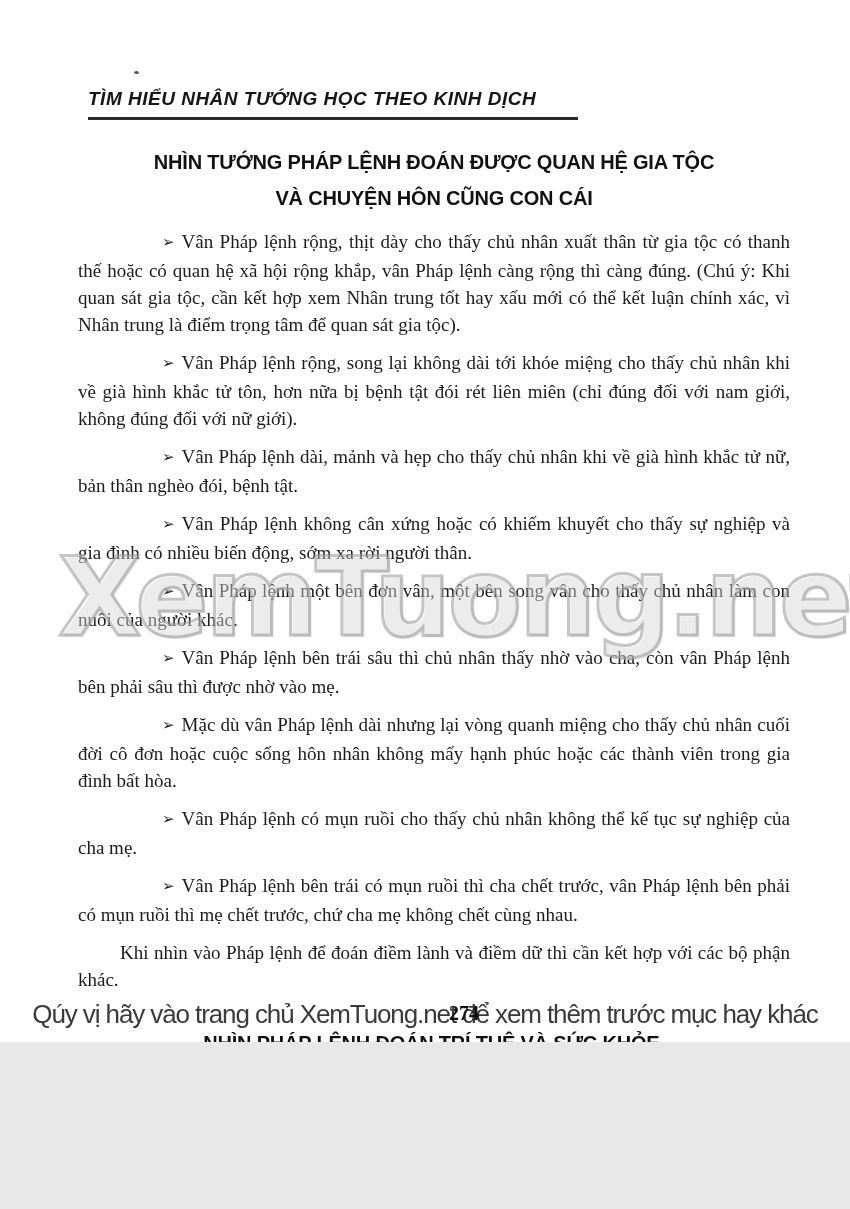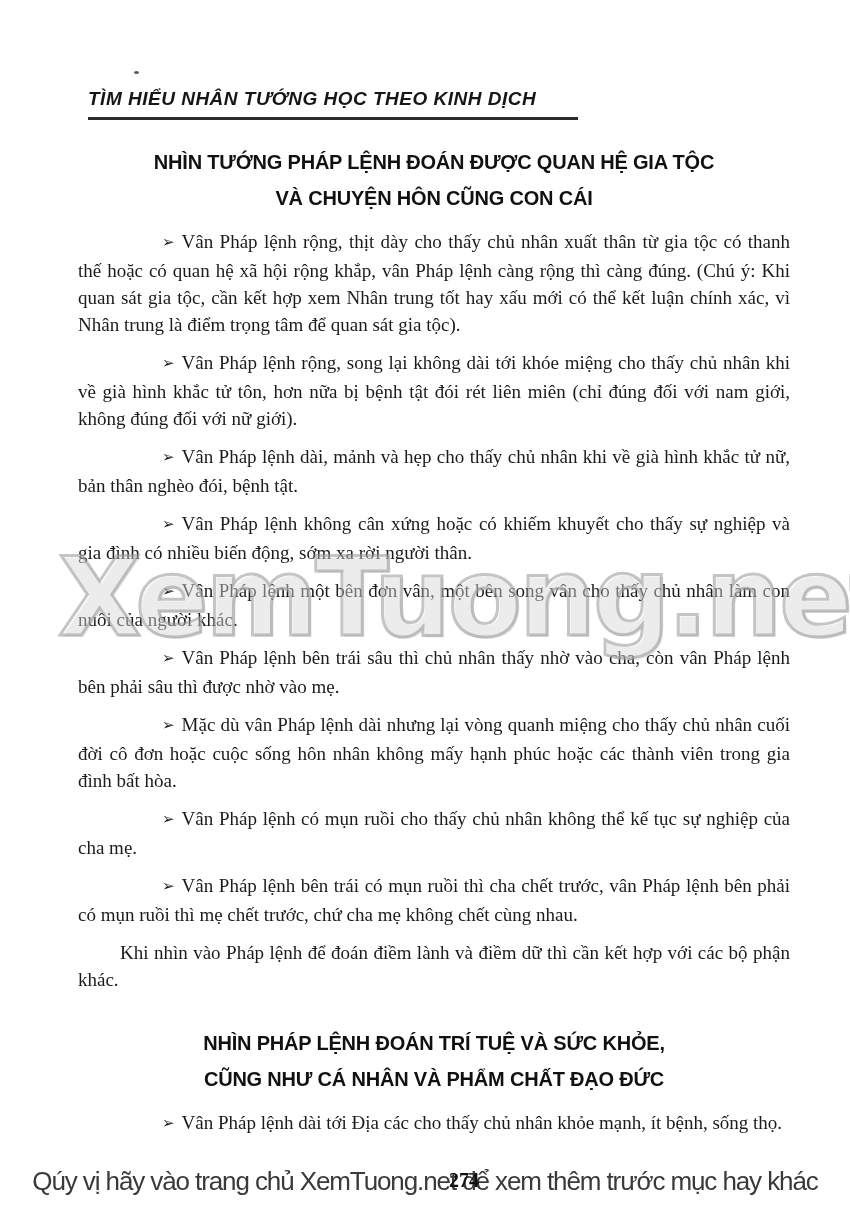--- a/index.html
+++ b/index.html
@@ -6,21 +6,21 @@
     --ink:#1b1b1b;
     --footer-ink:#3a3a3a;
     --wm-stroke:#9a9a9a;
     --paper:#ffffff;
   }
   *{margin:0;padding:0;box-sizing:border-box;}
   html,body{background:#e8e8e8;}
   body{width:850px;margin:0 auto;font-family:"Liberation Serif",serif;}
   .page{
     position:relative;
-    width:850px;height:1209px;
+    width:850px;height:1042px;
     background:var(--paper);
     overflow:hidden;
     color:var(--ink);
   }
   .speck{
     position:absolute;top:71px;left:134px;
     width:5px;height:3px;border-radius:50%;
     background:#5a5a5a;
   }
   .running-header{

